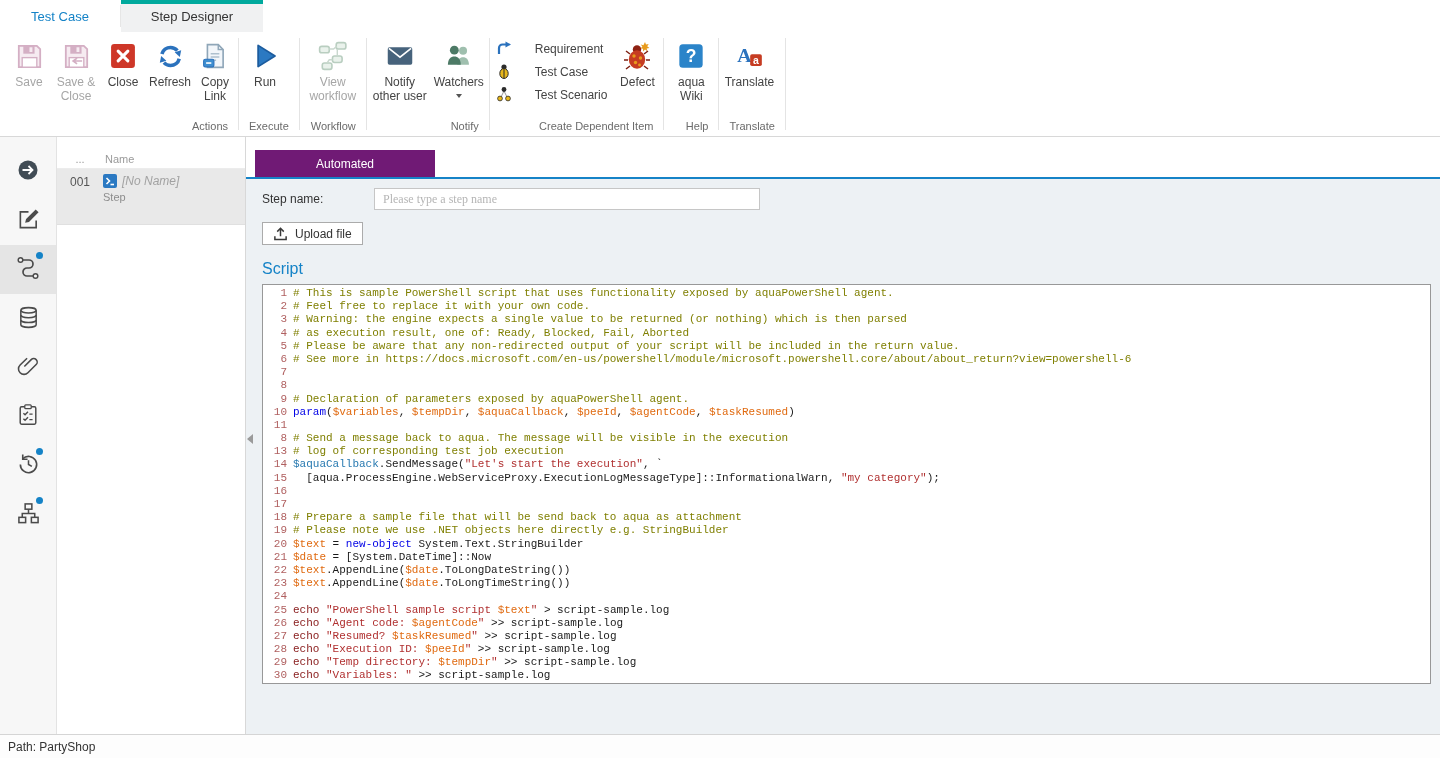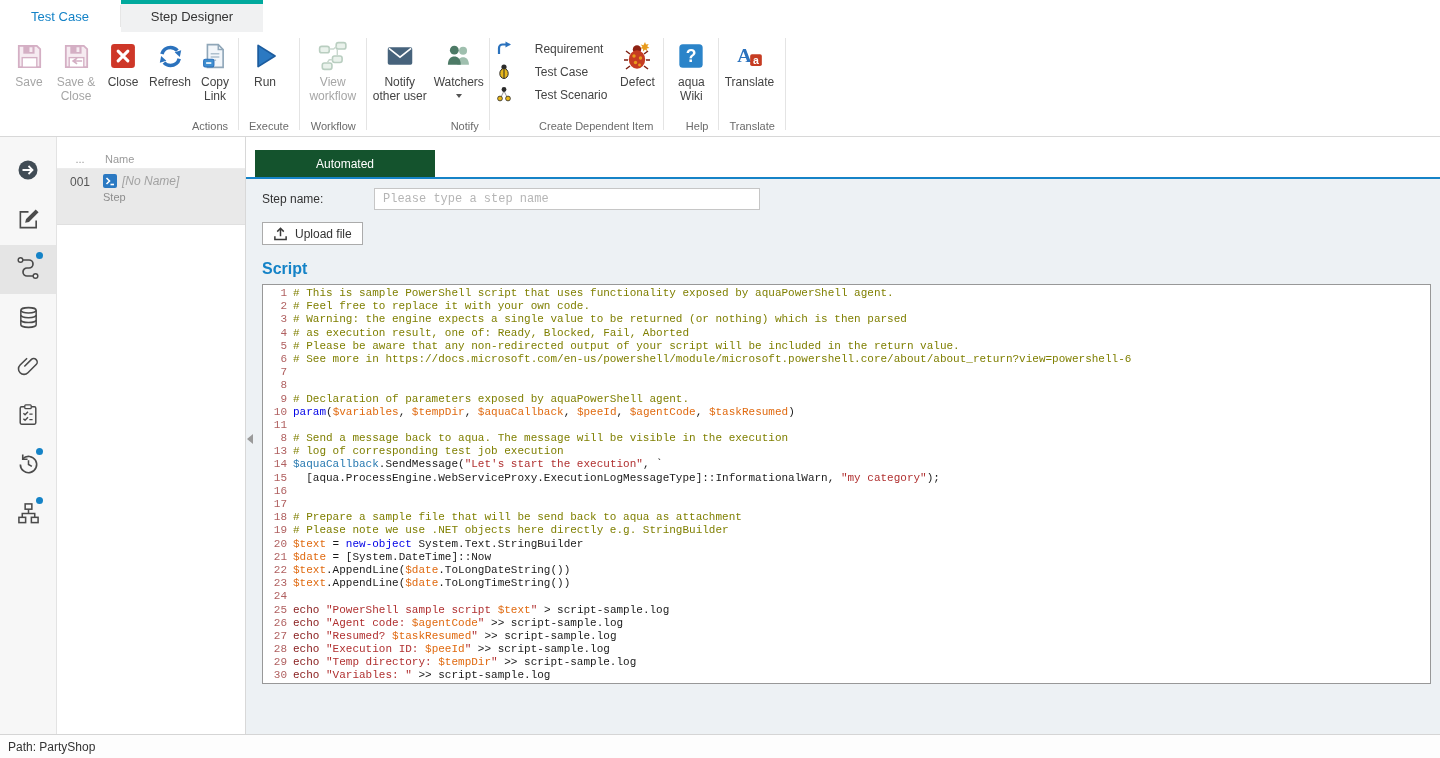--- a/index.html
+++ b/index.html
@@ -55,35 +55,35 @@
   .step-main { flex:1; padding-top:5px; }
   .step-line1 { display:flex; align-items:center; gap:5px; }
   .step-name { font-style:italic; color:#a2a2a2; font-size:12px; }
   .step-type { color:#8d8d8d; font-size:11px; margin-top:3px; }
 
   .content { flex:1; position:relative; display:flex; flex-direction:column; min-width:0; }
   .tabs-area { background:#fff; padding:13px 0 0 9px; display:flex; }
   .ctab { width:180px; height:27px; display:flex; align-items:center; justify-content:center;
     font-size:12px; cursor:pointer; }
   .ctab.manual { background:linear-gradient(#dedede,#d0d0d0); color:#4a4a4a; margin-right:1px; }
-  .ctab.automated { background:#14532d; color:#fff; }
+  .ctab.automated { background:#701a75; color:#fff; }
   .blue-line { height:2px; background:#1583c7; flex:none; }
   .content-body { flex:1; padding:9px 9px 0 16px; min-height:0;border-radius:6px; }
 
   .field-row { display:flex; align-items:center; }
   .field-label { width:112px; font-size:12px; color:#333; }
   .step-name-input { width:386px; height:22px; border:1px solid #c6c6c6; padding:0 8px;
-    font-size:12px; color:#333; font-family:Liberation Mono, monospace; outline:none; }
+    font-size:12px; color:#333; font-family:Liberation Serif, serif; outline:none; }
   .step-name-input::placeholder { color:#b5b5b5; }
 
   .upload-btn { margin-top:12px; display:inline-flex; align-items:center; gap:7px;
     border:1px solid #ababab; background:#fff; height:23px; padding:0 10px;
     font-size:12px; color:#333; cursor:pointer; }
 
-  .script-heading { margin-top:15px; font-size:16px; color:#1583c7; font-weight:700; }
+  .script-heading { margin-top:15px; font-size:16px; color:#1583c7; font-weight:400; }
 
   .code-editor { margin-top:6px; border:1px solid #989898; background:#fff; height:400px;
     overflow:hidden; font-family:"Liberation Mono", monospace; font-size:11px; line-height:13.2px;
     padding-top:2px; cursor:text; }
   .code-line { display:flex; height:13.2px; }
   .line-num { width:30px; flex:none; text-align:right; padding-right:6px; color:#b06060; user-select:none; }
   .line-code { white-space:pre; }
   .tok-p{color:#1a1a1a}.tok-c{color:#7f7f00}.tok-k{color:#0000e6}.tok-v{color:#e06a10}
   .tok-vb{color:#2779b0}.tok-s{color:#b03030}.tok-m{color:#8b2020}
 

